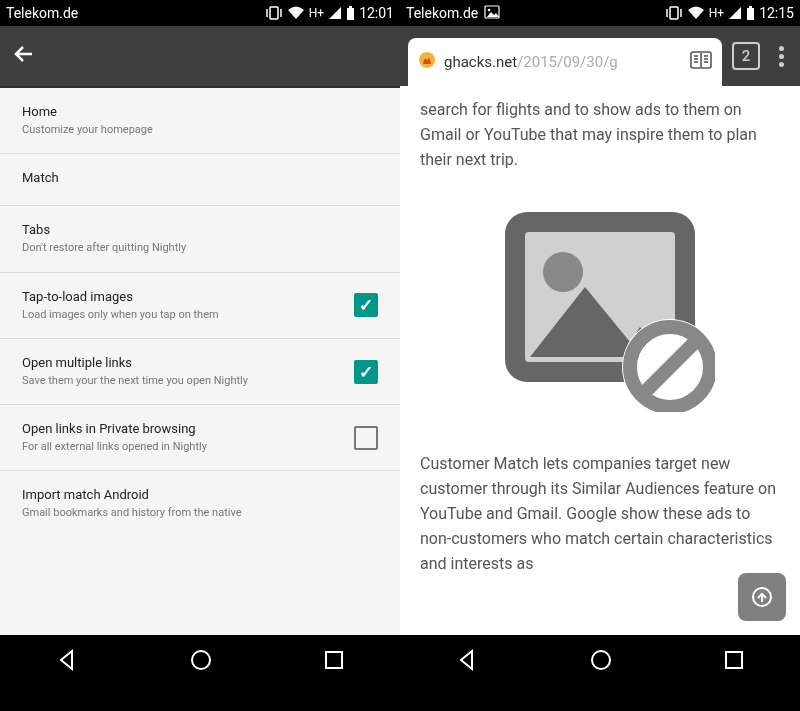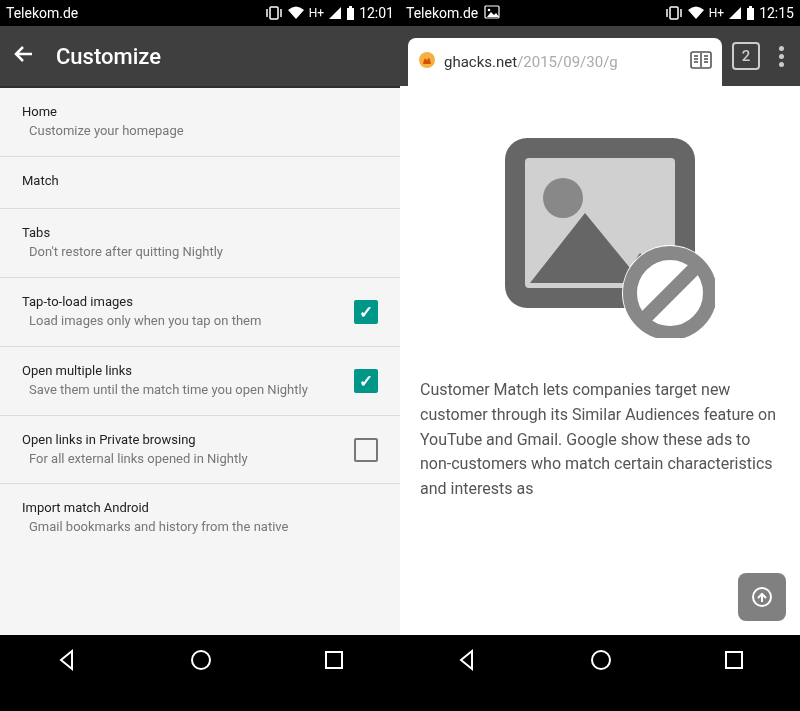--- a/index.html
+++ b/index.html
@@ -66,23 +66,22 @@
   }
   .setting-item:last-child { border-bottom: none; }
   .setting-text { flex: 1; }
   .setting-title {
     color: #222;
     font-size: 13px;
     margin-bottom: 4px;
   }
   .setting-sub {
     color: #777;
-    font-size: 13px;
+    font-size: 11px;
     line-height: 1.3;
-    margin-left: 7px;
   }
   .checkbox {
     width: 24px;
     height: 24px;
     border: 2px solid #777;
     border-radius: 2px;
     flex-shrink: 0;
     display: inline-flex;
     align-items: center;
     justify-content: center;
@@ -223,21 +222,20 @@
       <span>12:01</span>
     </div>
   </div>
 
   <div class="app-bar">
     <span>
       <svg width="24" height="24" viewBox="0 0 24 24" fill="none" stroke="#fff" stroke-width="2.5">
           <path d="M20 12 H4 M11 5 L4 12 L11 19"></path>
         </svg>
     </span>
-    <span class="title">Customize</span>
   </div>
 
   <div class="settings-list">
     <div class="setting-item">
       <div class="setting-text">
         <div class="setting-title">Home</div>
         <div class="setting-sub">Customize your homepage</div>
       </div>
     </div>
     <div class="setting-item">
@@ -254,21 +252,21 @@
     <div class="setting-item">
       <div class="setting-text">
         <div class="setting-title">Tap-to-load images</div>
         <div class="setting-sub">Load images only when you tap on them</div>
       </div>
       <span class="checkbox checked"></span>
     </div>
     <div class="setting-item">
       <div class="setting-text">
         <div class="setting-title">Open multiple links</div>
-        <div class="setting-sub">Save them until the match time you open Nightly</div>
+        <div class="setting-sub">Save them your the next time you open Nightly</div>
       </div>
       <span class="checkbox checked"></span>
     </div>
     <div class="setting-item">
       <div class="setting-text">
         <div class="setting-title">Open links in Private browsing</div>
         <div class="setting-sub">For all external links opened in Nightly</div>
       </div>
       <span class="checkbox"></span>
     </div>
@@ -362,20 +360,21 @@
       <span>2</span>
     </div>
     <div class="menu-dots">
         <span></span>
         <span></span>
         <span></span>
       </div>
   </div>
 
   <div class="browser-content">
+    <p>search for flights and to show ads to them on Gmail or YouTube that may inspire them to plan their next trip.</p>
     <svg class="blocked-image" width="230" height="210" viewBox="0 0 230 210">
       <rect x="20" y="10" width="190" height="170" rx="22" fill="#666"></rect>
       <rect x="40" y="30" width="150" height="130" rx="4" fill="#d0d0d0"></rect>
       <circle cx="78" cy="70" r="20" fill="#888"></circle>
       <path d="M45 155 L100 85 L145 140 L155 125 L185 155 Z" fill="#666"></path>
       <circle cx="185" cy="165" r="48" fill="#fff"></circle>
       <circle cx="185" cy="165" r="40" fill="none" stroke="#888" stroke-width="14"></circle>
       <line x1="158" y1="192" x2="212" y2="138" stroke="#888" stroke-width="14"></line>
     </svg>
     <p>Customer Match lets companies target new customer through its Similar Audiences feature on YouTube and Gmail. Google show these ads to non-customers who match certain characteristics and interests as</p>

